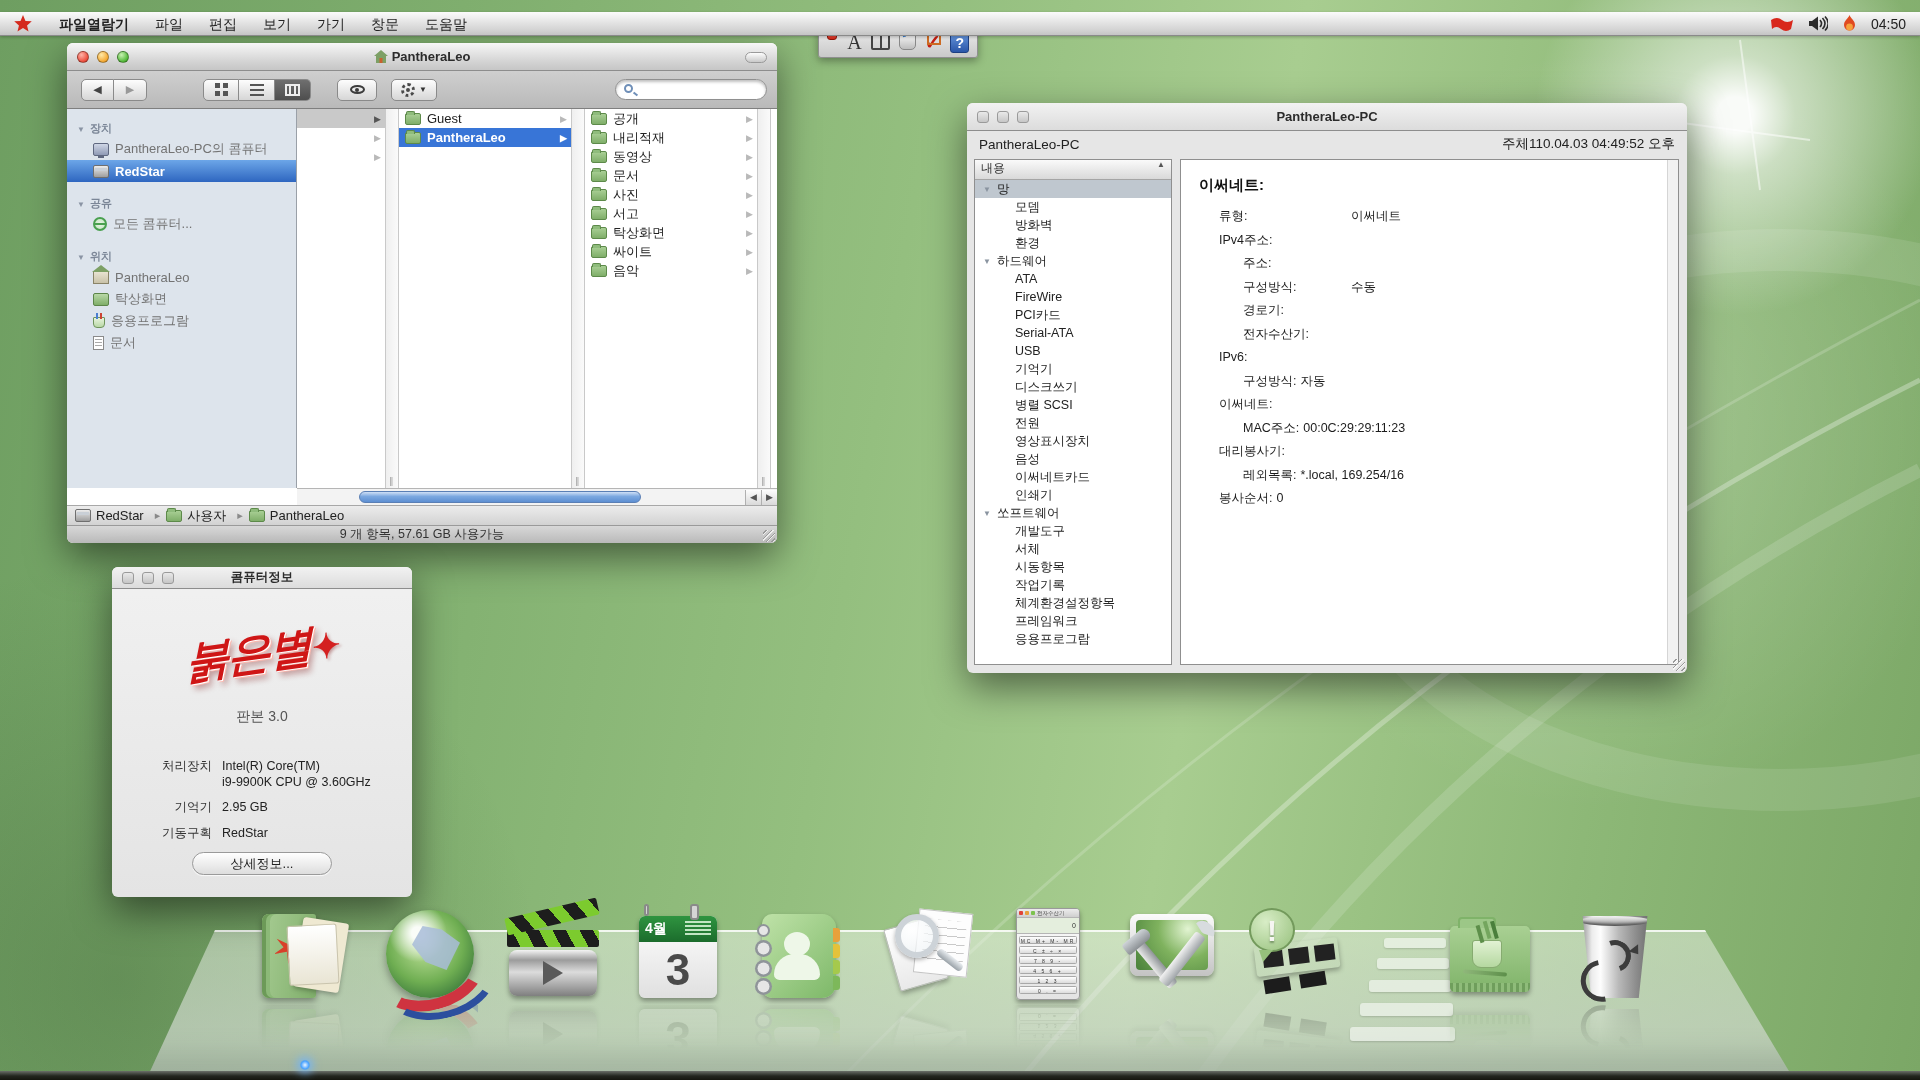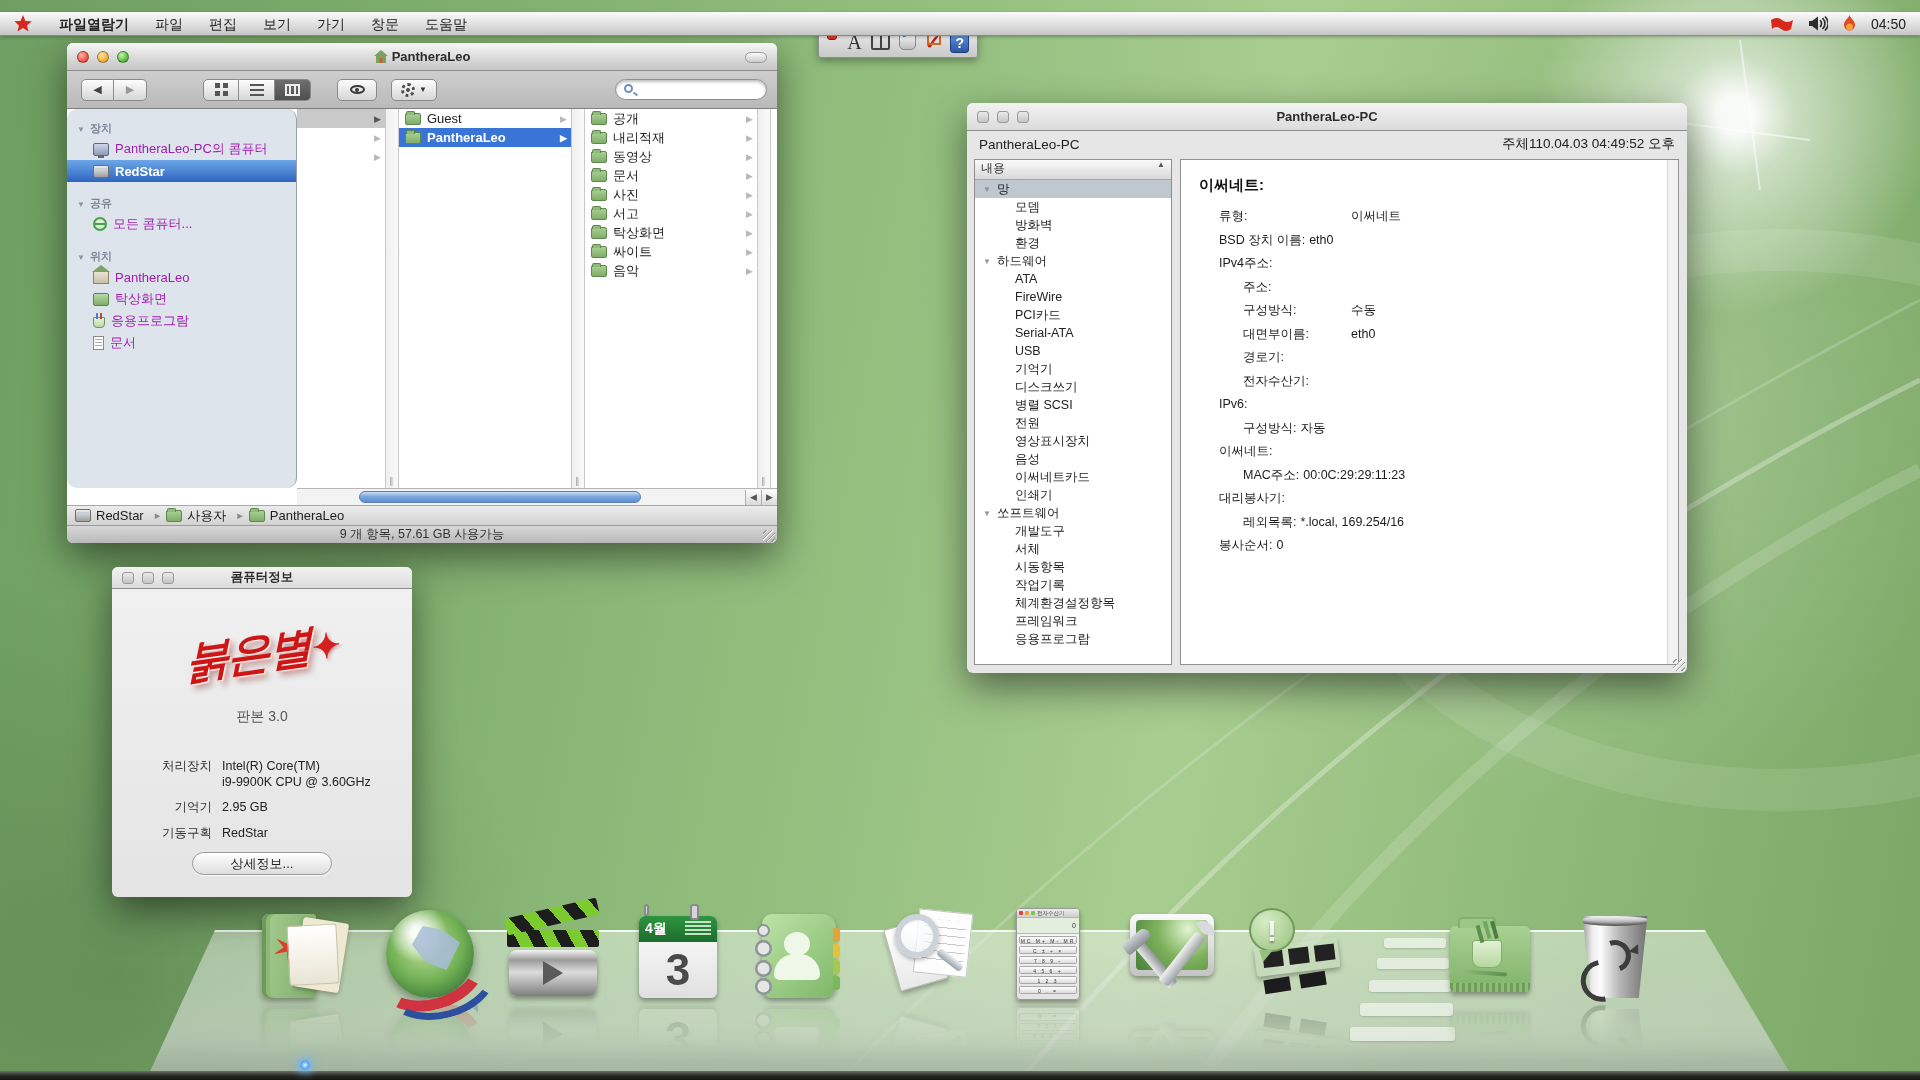--- a/index.html
+++ b/index.html
@@ -73,24 +73,24 @@
   .eye::before{content:"";position:absolute;left:3.5px;top:0.5px;width:4px;height:4px;border-radius:50%;background:#3c3c3c;}
   .gear-btn{width:46px;border-radius:5px;margin-left:14px;gap:4px;}
   .gear{width:14px;height:14px;border:3px dotted #4a4a4a;border-radius:50%;position:relative;}
   .gear::before{content:"";position:absolute;inset:2px;border:2px solid #4a4a4a;border-radius:50%;}
   .caret{font-size:8px;color:#333;}
   #f-search{position:absolute;right:10px;top:36px;width:152px;height:21px;border-radius:11px;border:1px solid #8f8f8f;background:#fff;box-shadow:inset 0 2px 3px rgba(0,0,0,.25);padding-left:24px;font-size:12px;outline:none;}
   .mag{position:absolute;right:144px;top:41px;width:9px;height:9px;border:2px solid #6f8fb8;border-radius:50%;z-index:2;}
   .mag::after{content:"";position:absolute;left:7px;top:7px;width:5px;height:2px;background:#6f8fb8;transform:rotate(40deg);}
   
   #f-body{position:absolute;left:0;top:66px;width:710px;height:379px;display:flex;}
-  #f-side{width:230px;height:100%;background:#dde4ec;border-right:1px solid #9aa0a8;padding-top:8px;overflow:hidden;border-radius:10px;}
+  #f-side{width:230px;height:100%;background:#dde4ec;border-right:1px solid #9aa0a8;padding-top:8px;overflow:hidden;}
   .shead{font-size:11px;font-weight:bold;color:#7b8697;padding:4px 0 2px 10px;}
   .shead::before{content:"▼";font-size:8px;margin-right:5px;color:#8a94a4;}
-  .srow{display:flex;align-items:center;gap:6px;height:22px;padding-left:26px;font-size:13px;color:#a21caf;}
+  .srow{display:flex;align-items:center;gap:6px;height:22px;padding-left:26px;font-size:13px;color:#737373;}
   .srow.sel{background:linear-gradient(#6ca6e8,#2e66c0);color:#fff;font-weight:bold;}
   .mini{width:16px;height:13px;flex:0 0 auto;position:relative;}
   .mi-comp{background:linear-gradient(#cfd6e6,#8f9ab5);border:1px solid #5f6880;border-radius:2px;}
   .mi-comp::after{content:"";position:absolute;left:4px;bottom:-3px;width:6px;height:2px;background:#5f6880;}
   .mi-disk{background:linear-gradient(#ececec,#9e9e9e);border:1px solid #6f6f6f;border-radius:2px;}
   .mi-disk::before{content:"";position:absolute;left:1px;top:2px;right:1px;height:3px;background:#c9cfd6;}
   .mi-net{border:2px solid #49a04f;border-radius:50%;width:14px;height:14px;background:radial-gradient(#eaf6e8,#bfe2bb);}
   .mi-net::before{content:"";position:absolute;left:4px;top:-1px;width:2px;height:12px;background:#49a04f;transform:rotate(90deg);}
   .mi-home{background:linear-gradient(#e8e3d2,#c9c2a8);border:1px solid #8a8468;}
   .mi-home::before{content:"";position:absolute;left:-2px;top:-7px;border-left:9px solid transparent;border-right:9px solid transparent;border-bottom:7px solid #7da065;}
@@ -563,25 +563,23 @@
     <div class="prow">
         <span>프레임워크</span>
       </div>
     <div class="prow">
         <span>응용프로그람</span>
       </div>
   </div>
   <div id="p-det">
     <h2>이써네트:</h2>
     <div class="drow i1 t"><span class="dl">류형:</span><span class="dv">이써네트</span></div>
-    <div class="drow i1"><span class="dl">BSD 장치 이름:</span><span class="dv">eth0</span></div>
     <div class="drow i1"><span class="dl">IPv4주소:</span><span class="dv"></span></div>
     <div class="drow i2"><span class="dl">주소:</span><span class="dv"></span></div>
     <div class="drow i2 t"><span class="dl">구성방식:</span><span class="dv">수동</span></div>
-    <div class="drow i2 t"><span class="dl">대면부이름:</span><span class="dv">eth0</span></div>
     <div class="drow i2"><span class="dl">경로기:</span><span class="dv"></span></div>
     <div class="drow i2"><span class="dl">전자수산기:</span><span class="dv"></span></div>
     <div class="drow i1"><span class="dl">IPv6:</span><span class="dv"></span></div>
     <div class="drow i2"><span class="dl">구성방식:</span><span class="dv">자동</span></div>
     <div class="drow i1"><span class="dl">이써네트:</span><span class="dv"></span></div>
     <div class="drow i2"><span class="dl">MAC주소:</span><span class="dv">00:0C:29:29:11:23</span></div>
     <div class="drow i1"><span class="dl">대리봉사기:</span><span class="dv"></span></div>
     <div class="drow i2"><span class="dl">레외목록:</span><span class="dv">*.local, 169.254/16</span></div>
     <div class="drow i1"><span class="dl">봉사순서:</span><span class="dv">0</span></div>
     <span class="det-rail"></span>

